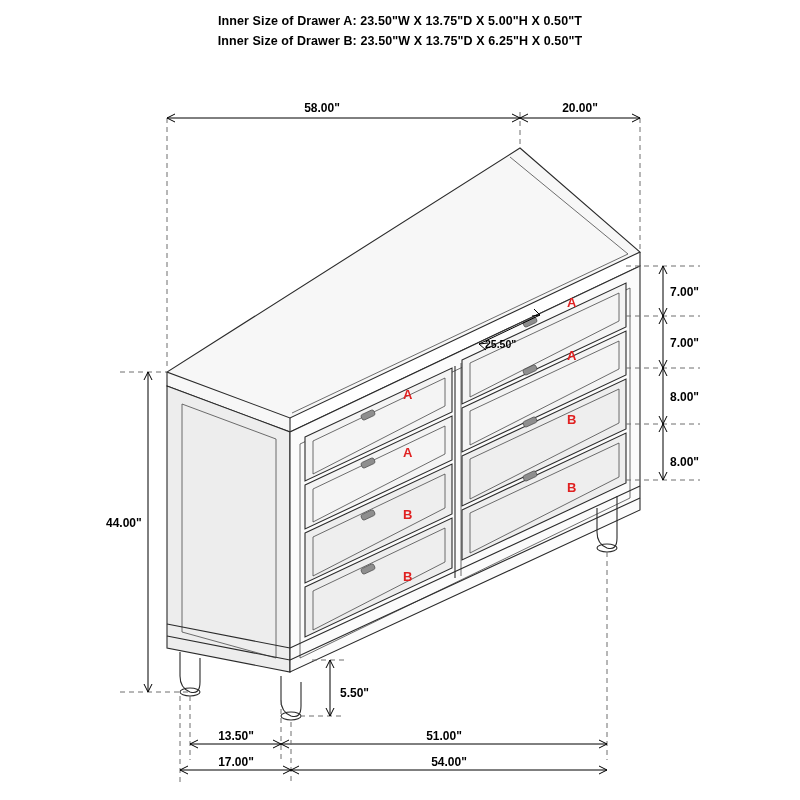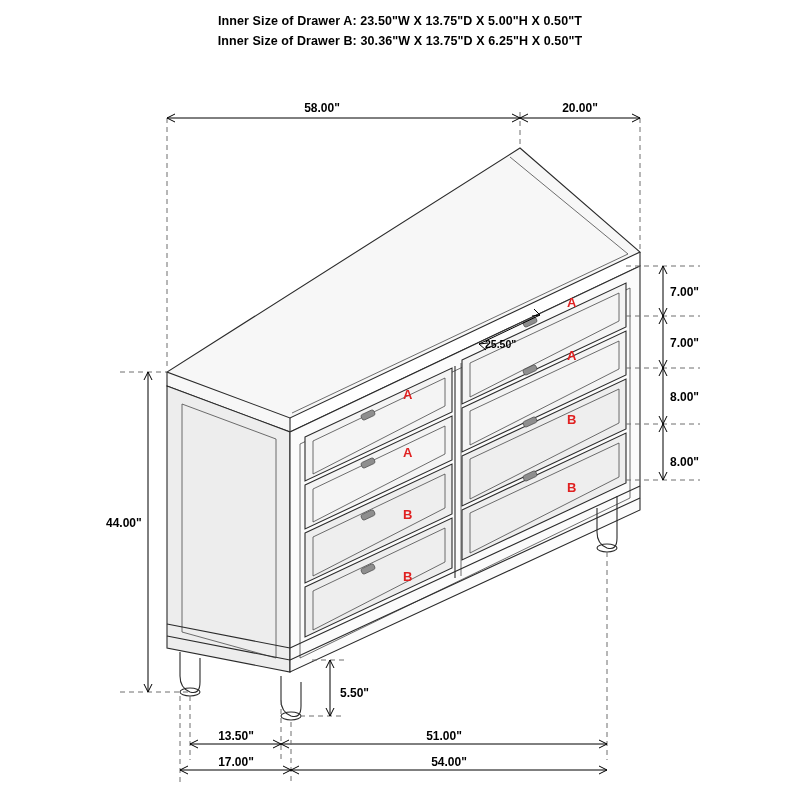--- a/index.html
+++ b/index.html
@@ -63,21 +63,21 @@
   .top-face { fill: #f7f7f7; }
   .side-face { fill: #ededed; }
   .handle { fill: #8e8e8e; stroke: #4a4a4a; stroke-width: 0.7; }
 </style>
 </head>
 <body>
 
 <div id="stage">
 
   <div class="hdr" id="hdr1">Inner Size of Drawer A: 23.50"W X 13.75"D X 5.00"H X 0.50"T</div>
-  <div class="hdr" id="hdr2">Inner Size of Drawer B: 30.36"W X 13.75"D X 6.25"H X 0.50"T</div>
+  <div class="hdr" id="hdr2">Inner Size of Drawer B: 23.50"W X 13.75"D X 6.25"H X 0.50"T</div>
 
   <svg width="800" height="800" viewBox="0 0 800 800">
 
     <polygon class="top-face" points="520,148 640,252 290,418 167,372"></polygon>
     <polygon class="top-face" points="167,372 290,418 290,432 167,386"></polygon>
     <path class="body-line" d="M520,148 L640,252 L290,418 L167,372 Z"></path>
     <path class="body-line" d="M167,372 L167,386 L290,432 L290,418"></path>
     <path class="body-line" d="M290,432 L640,266 L640,252"></path>
     <path class="body-thin" d="M510,157 L628,254 L292,413"></path>
 

